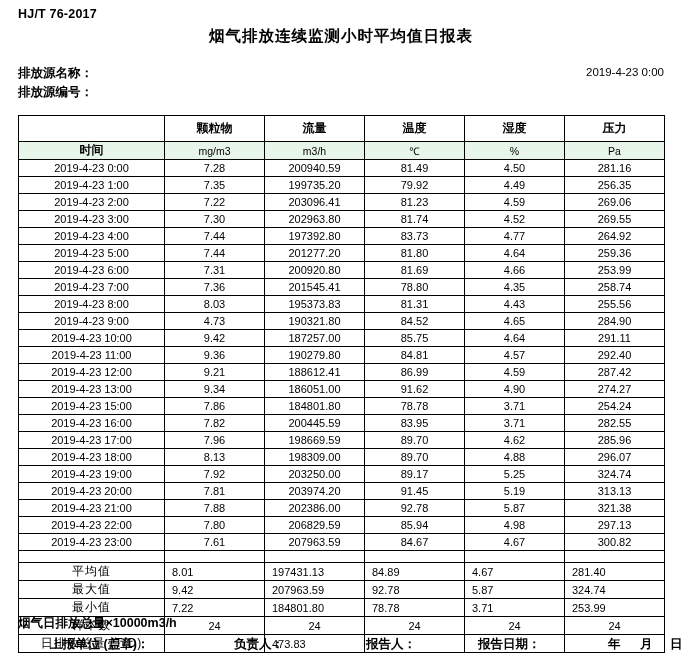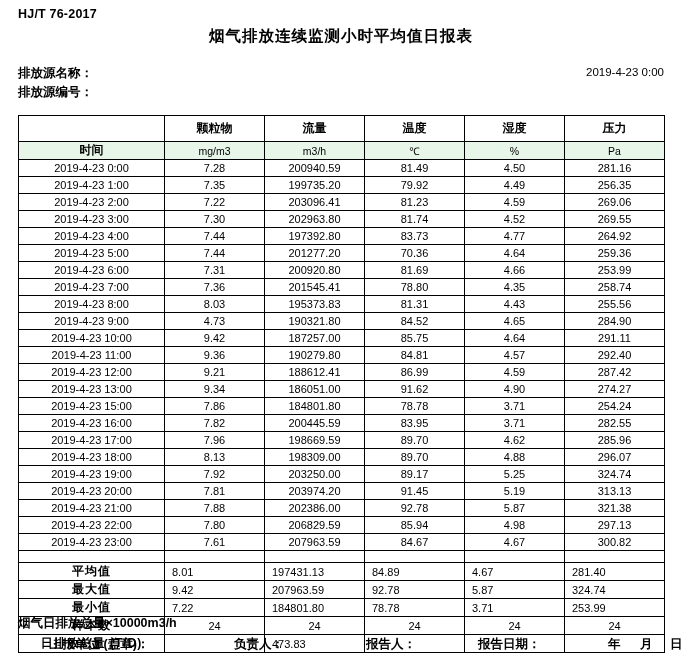--- a/index.html
+++ b/index.html
@@ -100,21 +100,21 @@
   }
   tr.spacer-row td {
     height: 11px;
     border-left: 1px solid #000;
     border-right: 1px solid #000;
     border-top: 1px solid #000;
     border-bottom: 1px solid #000;
   }
   tr.summary-row td.label-cell {
     font-size: 12px;
-    font-weight: bold;
+    font-weight: normal;
     letter-spacing: 1px;
   }
   tr.summary-row td.val-cell {
     text-align: left;
     padding-left: 7px;
   }
   tr.summary-row td.center-cell {
     text-align: center;
   }
   td.blank { border: 1px solid #000; }
@@ -222,21 +222,21 @@
         <td class="val-cell">7.44</td>
         <td class="val-cell">197392.80</td>
         <td class="val-cell">83.73</td>
         <td class="val-cell">4.77</td>
         <td class="val-cell">264.92</td>
       </tr>
       <tr class="data-row">
         <td class="time-cell">2019-4-23 5:00</td>
         <td class="val-cell">7.44</td>
         <td class="val-cell">201277.20</td>
-        <td class="val-cell">70.36</td>
+        <td class="val-cell">81.80</td>
         <td class="val-cell">4.64</td>
         <td class="val-cell">259.36</td>
       </tr>
       <tr class="data-row">
         <td class="time-cell">2019-4-23 6:00</td>
         <td class="val-cell">7.31</td>
         <td class="val-cell">200920.80</td>
         <td class="val-cell">81.69</td>
         <td class="val-cell">4.66</td>
         <td class="val-cell">253.99</td>

